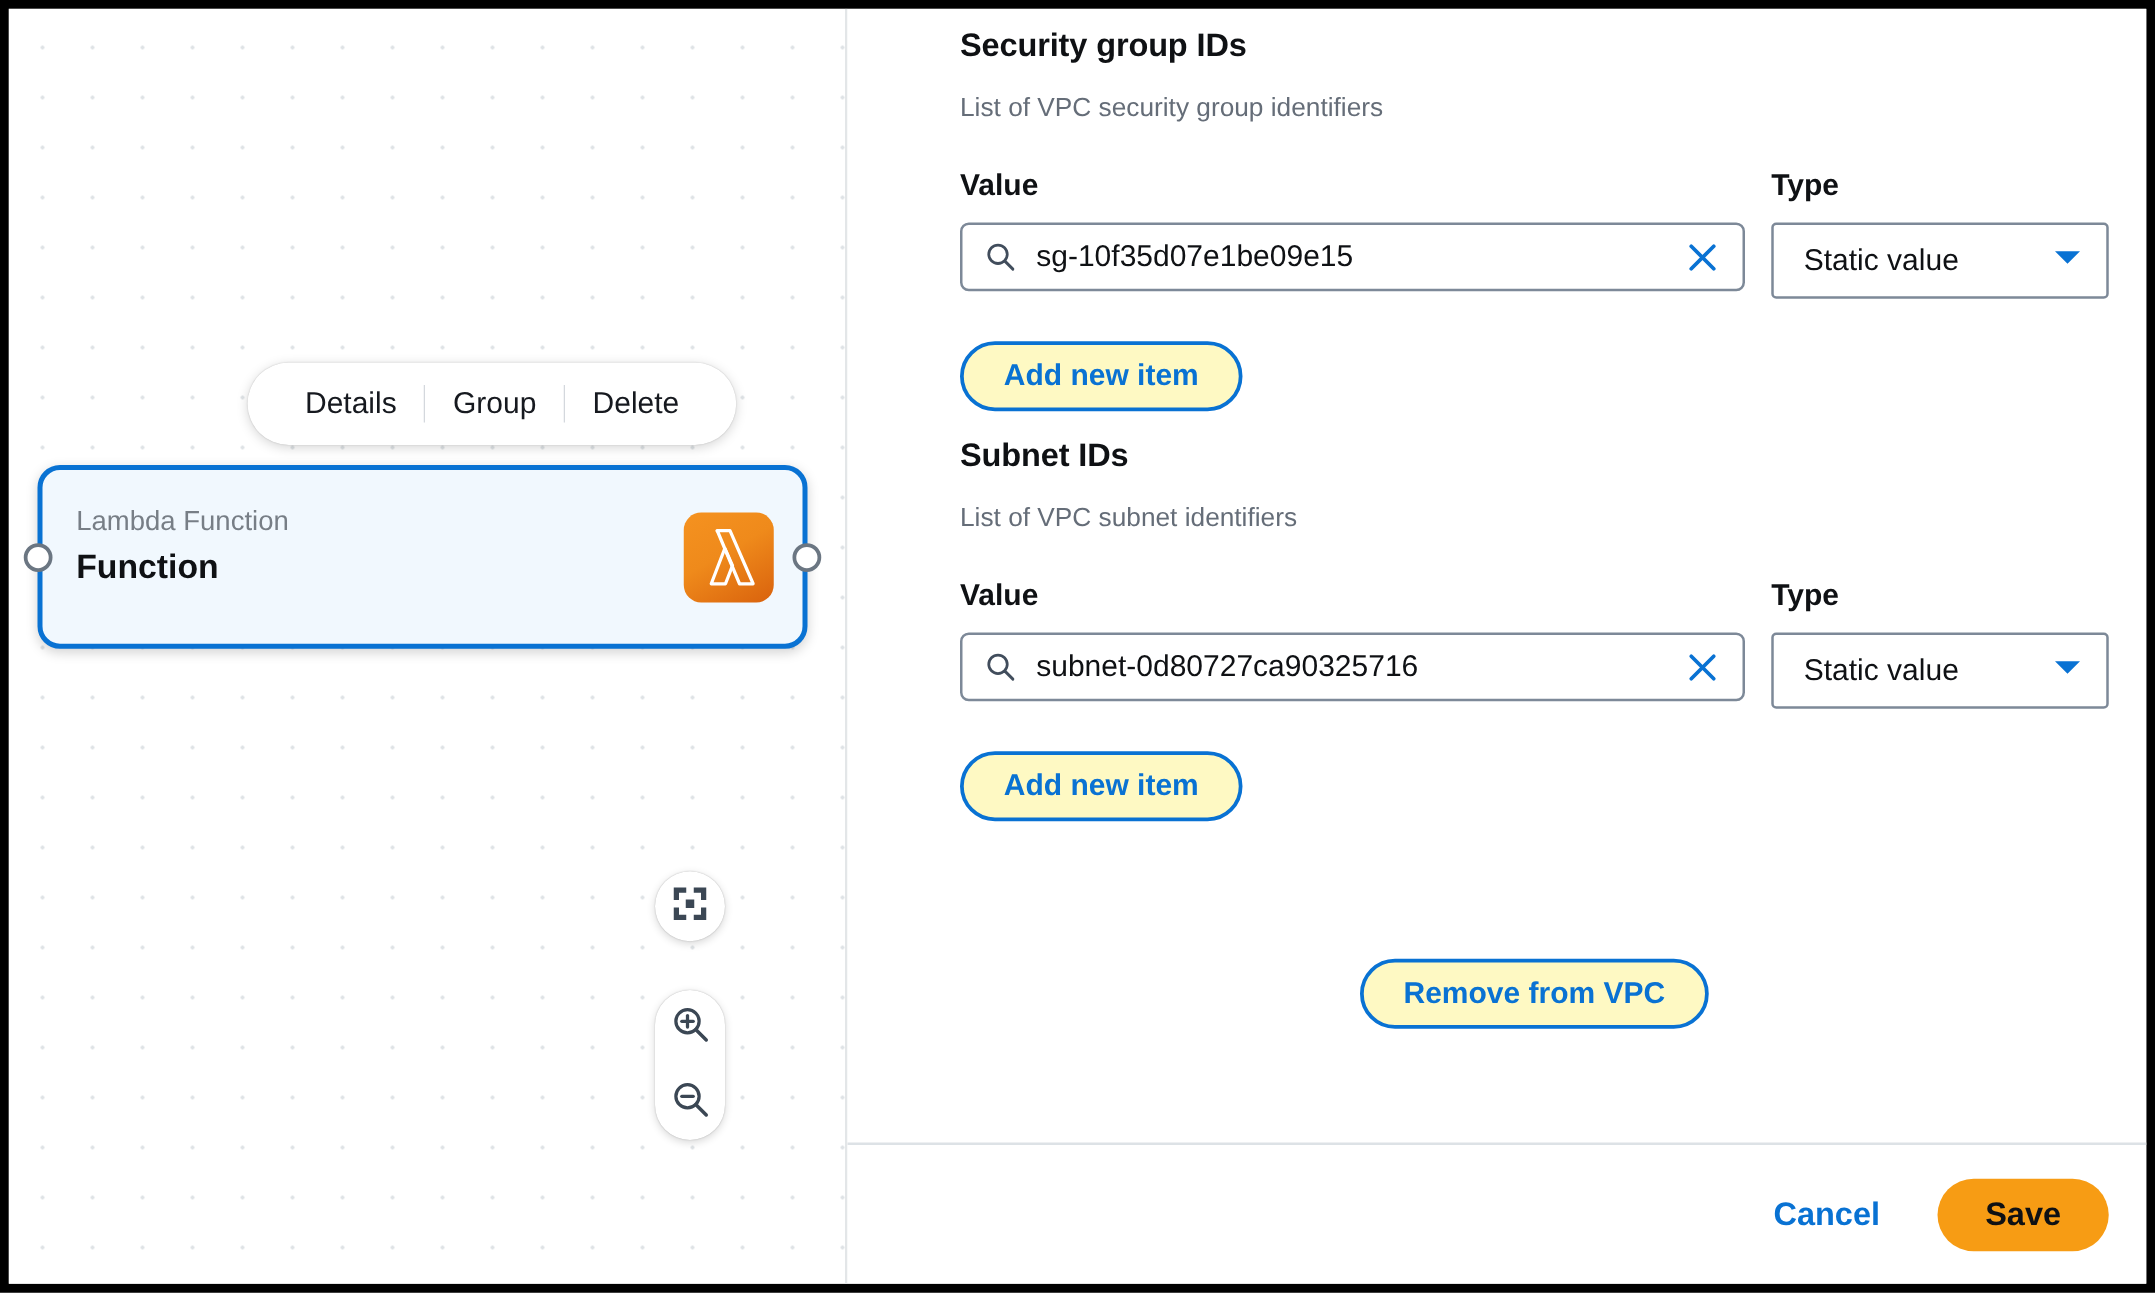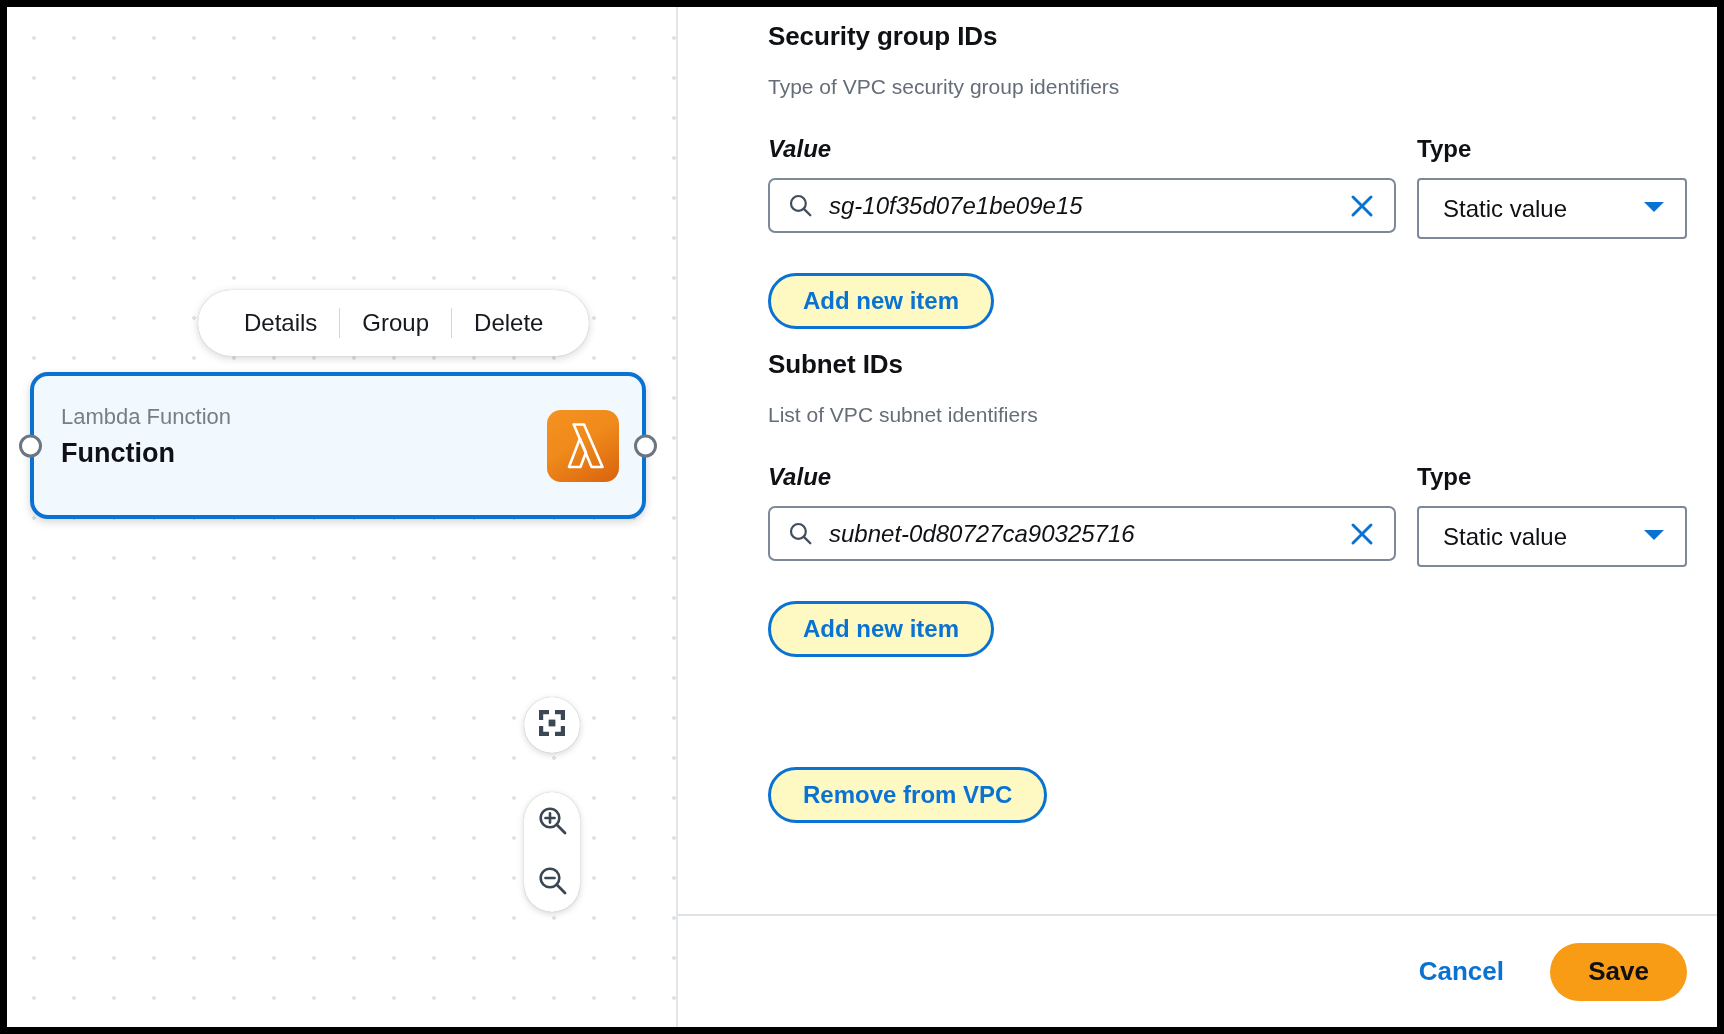--- a/index.html
+++ b/index.html
@@ -196,21 +196,21 @@
     font-size: 21px;
     color: #656d78;
     margin-top: 23px;
   }
 
   .field-row {
     display: flex;
     align-items: flex-start;
     margin-top: 36px;
   }
-  .field-col-value { width: 628px; flex: 0 0 628px; font-style: italic; }
+  .field-col-value { width: 628px; flex: 0 0 628px; }
   .field-col-type  { width: 270px; flex: 0 0 270px; margin-left: 21px; }
 
   .field-label {
     font-size: 24px;
     font-weight: bold;
     color: #0f1114;
     margin-bottom: 15px;
   }
 
   .search-input {
@@ -272,21 +272,21 @@
     cursor: pointer;
     white-space: nowrap;
   }
 
   #add-item-1 { margin-top: 34px; }
   #subnet-section { margin-top: 20px; }
   #add-item-2 { margin-top: 34px; }
 
   #remove-vpc-wrap {
     display: flex;
-    justify-content: flex-start;
+    justify-content: center;
     margin-top: 110px;
   }
 
   #panel-footer {
     flex: 0 0 auto;
     height: 113px;
     border-top: 2px solid #dde2e6;
     display: flex;
     align-items: center;
     justify-content: flex-end;
@@ -383,21 +383,21 @@
         </span>
       </div>
     </div>
   </div>
 
   <div id="panel">
     <div id="panel-scroll">
 
       <div id="secgroup-section" style="padding-top:14px;">
         <div class="section-title">Security group IDs</div>
-        <div class="section-desc">Type of VPC security group identifiers</div>
+        <div class="section-desc">List of VPC security group identifiers</div>
 
         <div class="field-row">
           <div class="field-col-value">
             <div class="field-label">Value</div>
             <div class="search-input">
               <span class="si-icon">
                 <svg width="25" height="25" viewBox="0 0 25 25">
                   <circle cx="10.4" cy="10.4" r="7.4" stroke="#414d5c" stroke-width="2.2" fill="none"></circle>
                   <line x1="15.9" y1="15.9" x2="22.3" y2="22.3" stroke="#414d5c" stroke-width="2.3" stroke-linecap="round"></line>
                 </svg>

